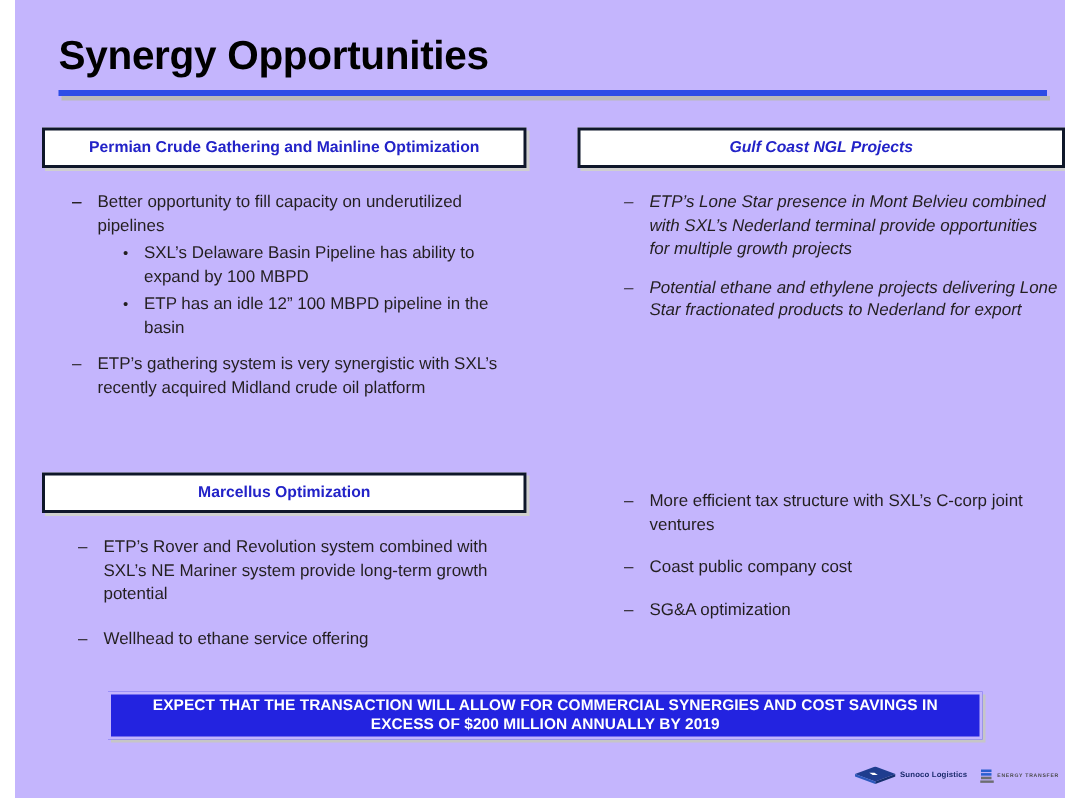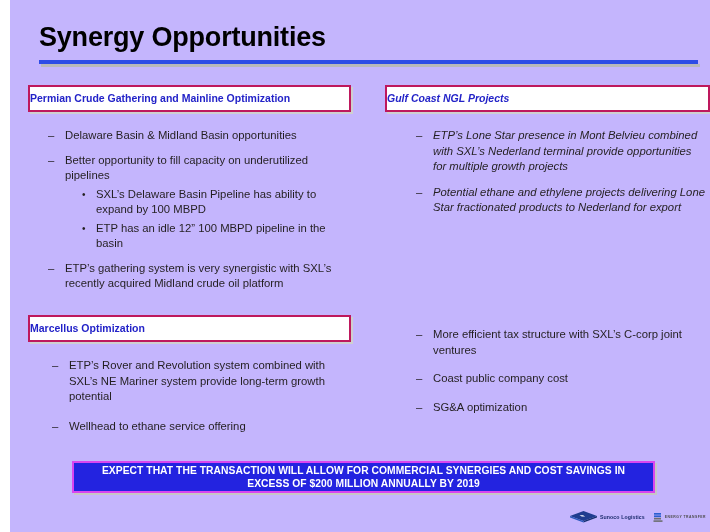--- a/index.html
+++ b/index.html
@@ -46,26 +46,26 @@
     height: 3px;
     background: #b9b9b9;
   }
 
   
   .panel {
     position: absolute;
   }
   .panel-header {
     box-sizing: border-box;
-    border: 2px solid #be185d;
+    border: 2px solid #0f172a;
     background: #ffffff;
     height: 27px;
     display: flex;
     align-items: center;
-    justify-content: flex-start;
+    justify-content: center;
     box-shadow: 2px 2px 0 0 #cfcfcf;
   }
   .panel-header-text {
     font-size: 10.5px;
     font-weight: bold;
     color: #2323c8;
     text-align: center;
     line-height: 1.1;
   }
 
@@ -135,21 +135,21 @@
 
   
   #banner {
     position: absolute;
     left: 62px;
     top: 461px;
     width: 583px;
     height: 32px;
     box-sizing: border-box;
     background: #2323e0;
-    border: 2px solid #d946ef;
+    border: 2px solid #c4b5fd;
     display: flex;
     align-items: center;
     justify-content: center;
     box-shadow: 2px 2px 0 0 #c6c6c6;
   }
   #banner-text {
     font-size: 10.3px;
     font-weight: bold;
     color: #ffffff;
     text-align: center;
@@ -205,21 +205,20 @@
   <div id="title-rule"></div>
 
   <div class="panel" id="panel-permian">
     <div class="panel-header">
       <div class="panel-header-text">Permian Crude Gathering and Mainline Optimization</div>
     </div>
     <div class="panel-body">
       <ul class="bullets">
         <li class="bullet bullet-l1">
           <span class="marker">–</span>
-          <span>Delaware Basin &amp; Midland Basin opportunities</span>
         </li>
         <li class="bullet bullet-l1">
           <span class="marker">–</span>
           <span>Better opportunity to fill capacity on underutilized pipelines</span>
           <ul class="sub-list">
             <li class="bullet bullet-l2">
               <span class="marker">•</span>
               <span>SXL’s Delaware Basin Pipeline has ability to expand by 100 MBPD</span>
             </li>
             <li class="bullet bullet-l2">

